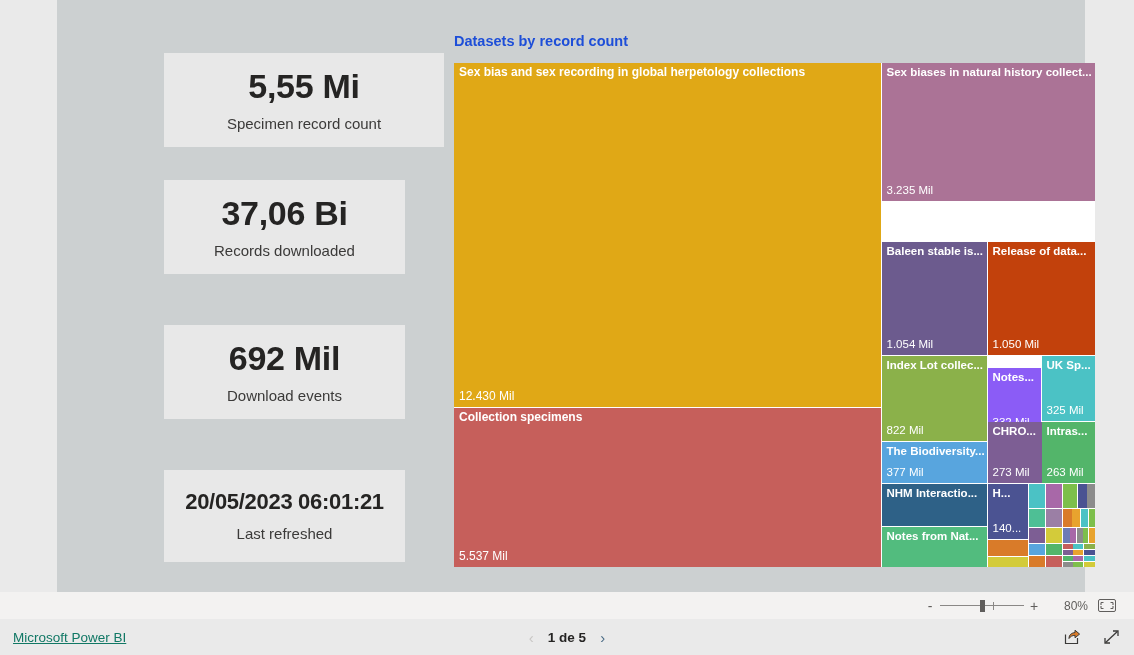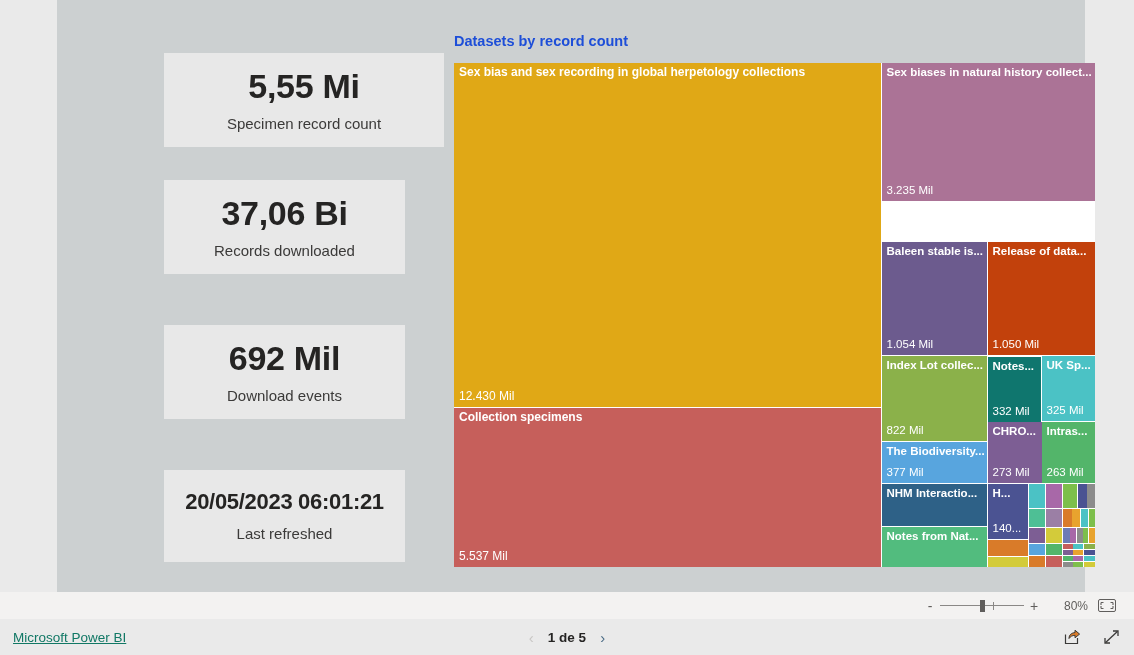--- a/index.html
+++ b/index.html
@@ -156,21 +156,21 @@
               <div class="tile-value">1.054 Mil</div>
             </div>
             <div class="tile" style="left: 533.5px; top: 179px; width: 107.5px; height: 113px; background: #c2410c;">
               <div class="tile-label">Release of data...</div>
               <div class="tile-value">1.050 Mil</div>
             </div>
             <div class="tile" style="left: 427.5px; top: 293px; width: 105px; height: 85px; background: rgb(139, 177, 74);">
               <div class="tile-label">Index Lot collec...</div>
               <div class="tile-value">822 Mil</div>
             </div>
-            <div class="tile" style="left: 533.5px; top: 294px; width: 53px; height: 65px; background: #0f766e;">
+            <div class="tile" style="left: 533.5px; top: 305px; width: 53px; height: 65px; background: #8b5cf6;">
               <div class="tile-label">Notes...</div>
               <div class="tile-value">332 Mil</div>
             </div>
             <div class="tile" style="left: 587.5px; top: 293px; width: 53.5px; height: 65px; background: rgb(75, 194, 197);">
               <div class="tile-label">UK Sp...</div>
               <div class="tile-value">325 Mil</div>
             </div>
             <div class="tile" style="left: 427.5px; top: 379px; width: 105px; height: 41px; background: rgb(88, 165, 222);">
               <div class="tile-label">The Biodiversity...</div>
               <div class="tile-value">377 Mil</div>

